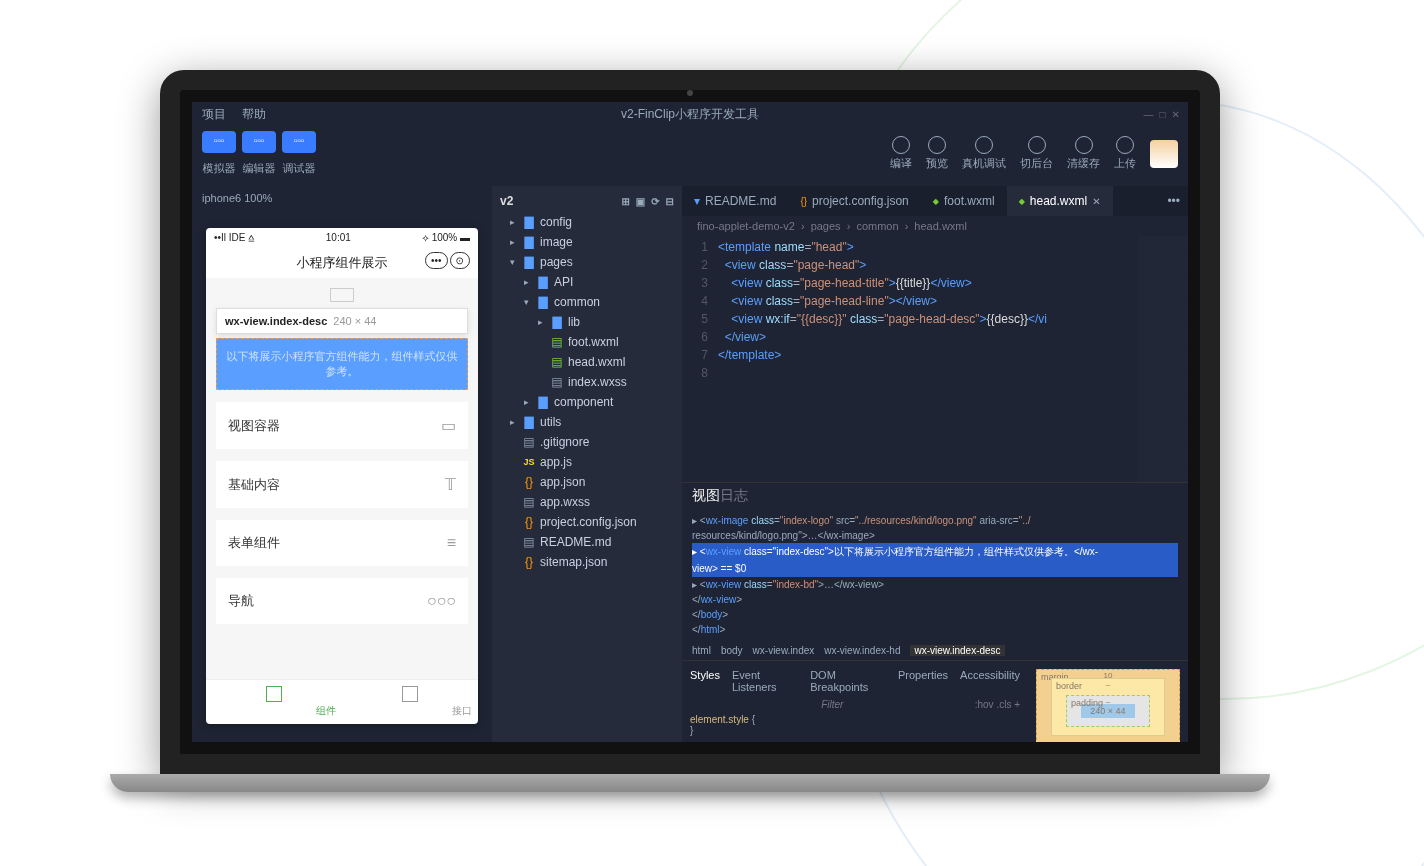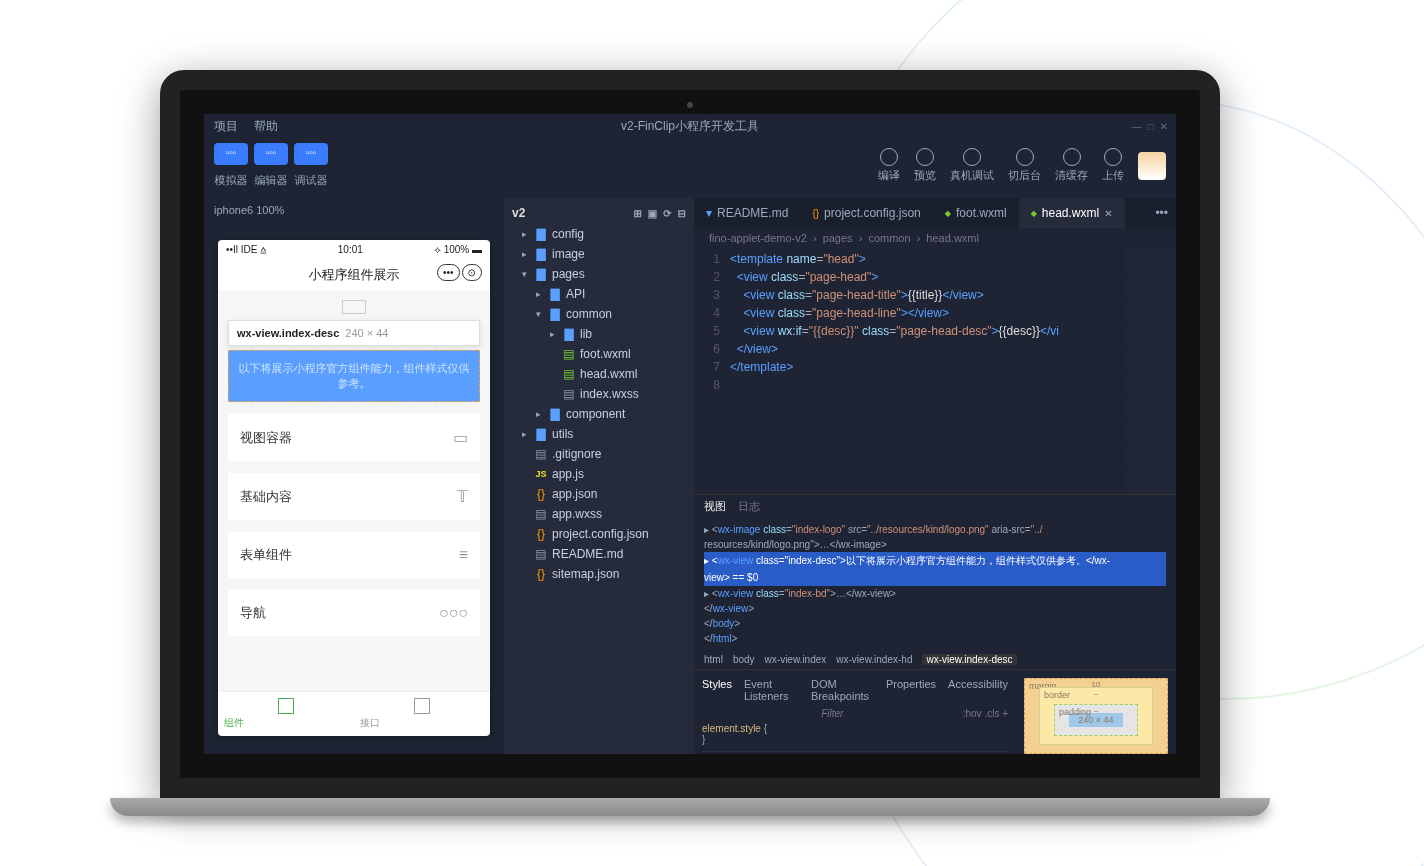--- a/index.html
+++ b/index.html
@@ -5,21 +5,21 @@
 * { margin: 0; padding: 0; box-sizing: border-box; font-family: -apple-system, "Segoe UI", sans-serif; }
 body { background: #fff; width: 1424px; height: 866px; position: relative; overflow: hidden; }
 
 
 .bg-curve { position: absolute; border: 2px solid; border-radius: 50%; }
 .curve1 { width: 800px; height: 800px; right: -200px; top: -100px; border-color: #b8e6b8; opacity: 0.4; }
 .curve2 { width: 700px; height: 900px; right: -100px; top: 100px; border-color: #b8d4f0; opacity: 0.4; }
 
 
 .laptop { position: absolute; left: 160px; top: 70px; width: 1060px; }
-.laptop-screen { background: #111; border: 20px solid #222; border-radius: 24px 24px 0 0; padding: 24px; box-shadow: 0 10px 40px rgba(0,0,0,0.4); }
+.laptop-screen { background: #111; border: 20px solid #222; border-radius: 24px 24px 0 0; padding: 12px; box-shadow: 0 10px 40px rgba(0,0,0,0.4); }
 .camera-notch { width: 6px; height: 6px; background: #444; border-radius: 50%; margin: -12px auto 6px; }
 .laptop-base { height: 18px; background: linear-gradient(#aaa,#888); margin: 0 -50px; border-radius: 0 0 18px 18px; box-shadow: 0 6px 12px rgba(0,0,0,0.3); }
 
 
 .ide { background: #1e2433; height: 640px; display: flex; flex-direction: column; font-size: 12px; color: #aab; }
 .menubar { display: flex; align-items: center; gap: 16px; padding: 4px 10px; font-size: 12px; color: #9ab; position: relative; }
 .menubar .winbtns { position: absolute; right: 8px; display: flex; gap: 6px; color: #667; font-size: 10px; }
 .toolbar { display: flex; align-items: center; padding: 4px 10px 10px; }
 .pill-group { display: flex; gap: 6px; }
 .pill { background: #3a7cff; color: #fff; padding: 4px 10px; border-radius: 4px; display: flex; flex-direction: column; align-items: center; font-size: 10px; gap: 2px; }
@@ -40,21 +40,21 @@
 .ph-title { text-align: center; font-size: 13px; padding: 6px; position: relative; }
 .ph-caps { position: absolute; right: 8px; top: 4px; display: flex; gap: 2px; }
 .cap { border: 1px solid #333; border-radius: 10px; padding: 2px 5px; font-size: 10px; }
 .ph-body { flex: 1; background: #f6f6f6; padding: 10px; overflow: hidden; position: relative; }
 .tooltip { background: #fff; border: 1px solid #ddd; padding: 6px 8px; font-size: 11px; display: flex; gap: 6px; box-shadow: 0 2px 6px rgba(0,0,0,0.1); margin-bottom: 4px; }
 .tooltip .dim { color: #999; }
 .sel-box { background: #5a9fff; color: rgba(255,255,255,0.7); font-size: 11px; padding: 10px 8px; text-align: center; border: 1px dashed #e8a050; }
 .card { background: #fff; margin-top: 12px; padding: 14px 12px; font-size: 13px; display: flex; justify-content: space-between; align-items: center; color: #333; }
 .card .glyph { color: #999; font-size: 16px; }
 .ph-tabbar { display: flex; border-top: 1px solid #eee; }
-.ph-tab { flex: 1; text-align: left; padding: 6px; font-size: 10px; color: #999; }
+.ph-tab { flex: 1; text-align: right; padding: 6px; font-size: 10px; color: #999; }
 .ph-tab.active { color: #4caf50; }
 .ph-tab .tabico { width: 16px; height: 16px; border: 1px solid currentColor; margin: 0 auto 2px; }
 
 
 .tree-pane { width: 190px; background: #252b3b; padding: 4px 0; overflow: hidden; font-size: 12px; }
 .tree-hdr { display: flex; align-items: center; padding: 4px 8px; color: #ddd; font-weight: bold; }
 .tree-hdr .tico { margin-left: auto; display: flex; gap: 6px; color: #9ab; font-size: 10px; }
 .tree-row { display: flex; align-items: center; gap: 4px; padding: 3px 8px; color: #c8d0e0; cursor: pointer; }
 .arr { width: 8px; color: #9ab; font-size: 9px; }
 .fico { width: 14px; text-align: center; }
@@ -72,21 +72,21 @@
 .crumb { padding: 4px 12px; font-size: 11px; color: #778; }
 .crumb span { margin: 0 3px; }
 .code { flex: 1; padding: 2px 0; font-family: Menlo, monospace; font-size: 12px; line-height: 1.5; overflow: hidden; position: relative; }
 .cline { display: flex; }
 .lno { width: 36px; text-align: right; padding-right: 10px; color: #556; }
 .ctxt { flex: 1; white-space: pre; }
 .tag { color: #5a9fff; } .attr { color: #9cdcfe; } .str { color: #ce9178; } .expr { color: #ddd; }
 .minimap { position: absolute; right: 0; top: 0; width: 50px; height: 100%; background: repeating-linear-gradient(#252b3b 0, #252b3b 2px, #2a3040 2px, #2a3040 3px); opacity: 0.3; }
 
 .devtools { height: 260px; background: #1e2433; border-top: 1px solid #333; display: flex; flex-direction: column; overflow: hidden; }
-.dt-tabbar { display: flex; gap: 12px; padding: 4px 10px; font-size: 11px; color: #778; }
+.dt-tabbar { display: flex; padding: 4px 10px; font-size: 14px; color: #778; }
 .dt-tabbar .dtt.active { color: #eee; }
 .dom { font-family: Menlo, monospace; font-size: 10px; padding: 4px 10px; color: #9ab; line-height: 1.5; }
 .dom .hl { background: #2a5cc8; color: #fff; padding: 1px 0; }
 .dom .cn { color: #ce9178; } .dom .tg { color: #5a9fff; }
 .crumbs2 { padding: 4px 10px; font-size: 10px; color: #9ab; display: flex; gap: 10px; }
 .crumbs2 .cr.active { background: #333; color: #fff; padding: 0 4px; }
 .styles { flex: 1; display: flex; border-top: 1px solid #333; overflow: hidden; }
 .styles-left { flex: 1; font-family: Menlo, monospace; font-size: 10px; padding: 4px 8px; color: #9ab; }
 .styles-tabs { display: flex; gap: 12px; font-size: 11px; padding: 4px 0; }
 .styles-tabs .st.active { color: #fff; }

